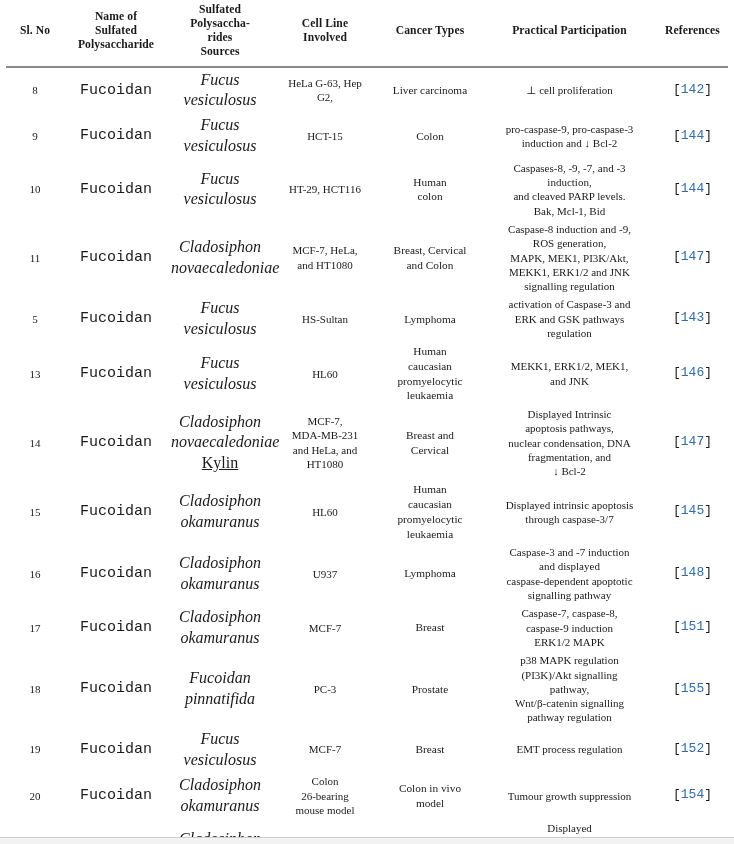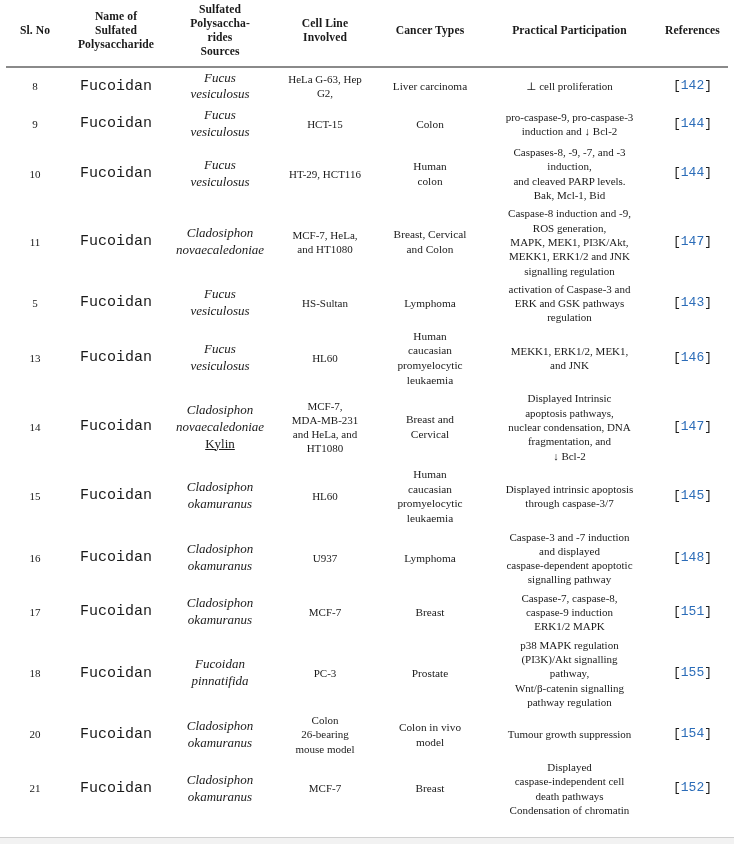--- a/index.html
+++ b/index.html
@@ -63,21 +63,21 @@
   
   tbody td {
     text-align: center;
     vertical-align: middle;
     padding: 2px 3px;
     line-height: 1.30;
     border: none;
   }
   tbody td.col-slno   { font-size: 11px; }
   tbody td.col-name   { font-size: 15px; font-family: Liberation Mono, monospace; }
-  tbody td.col-source { font-style: italic; font-size: 13px; }
+  tbody td.col-source { font-style: italic; font-size: 16px; }
   tbody td.col-cell   { font-size: 11px; }
   tbody td.col-cancer { font-size: 11.3px; }
   tbody td.col-prac   { font-size: 11px; }
   tbody td.col-ref    { font-size: 13px; color: #1a1a1a; font-family: Liberation Mono, monospace; }
 
   tbody td.col-source .upright { font-style: normal; text-decoration: underline; }
 
   .ref-link {
     color: #2b6cb8;
     text-decoration: none;
@@ -244,20 +244,29 @@
         <tr>
           <td class="col-slno">18</td>
           <td class="col-name">Fucoidan</td>
           <td class="col-source"><span>Fucoidan</span><br><span>pinnatifida</span></td>
           <td class="col-cell">PC-3</td>
           <td class="col-cancer">Prostate</td>
           <td class="col-prac">p38 MAPK regulation<br>(PI3K)/Akt signalling<br>pathway,<br>Wnt/β-catenin signalling<br>pathway regulation</td>
           <td class="col-ref"><span class="ref-bracket">[</span><a class="ref-link">155</a><span class="ref-bracket">]</span></td>
         </tr>
         <tr>
+          <td class="col-slno">19</td>
+          <td class="col-name">Fucoidan</td>
+          <td class="col-source"><span>Fucus</span><br><span>vesiculosus</span></td>
+          <td class="col-cell">MCF-7</td>
+          <td class="col-cancer">Breast</td>
+          <td class="col-prac">EMT process regulation</td>
+          <td class="col-ref"><span class="ref-bracket">[</span><a class="ref-link">152</a><span class="ref-bracket">]</span></td>
+        </tr>
+        <tr>
           <td class="col-slno">20</td>
           <td class="col-name">Fucoidan</td>
           <td class="col-source"><span>Cladosiphon</span><br><span>okamuranus</span></td>
           <td class="col-cell">Colon<br>26-bearing<br>mouse model</td>
           <td class="col-cancer">Colon in vivo<br>model</td>
           <td class="col-prac">Tumour growth suppression</td>
           <td class="col-ref"><span class="ref-bracket">[</span><a class="ref-link">154</a><span class="ref-bracket">]</span></td>
         </tr>
         <tr>
           <td class="col-slno">21</td>

